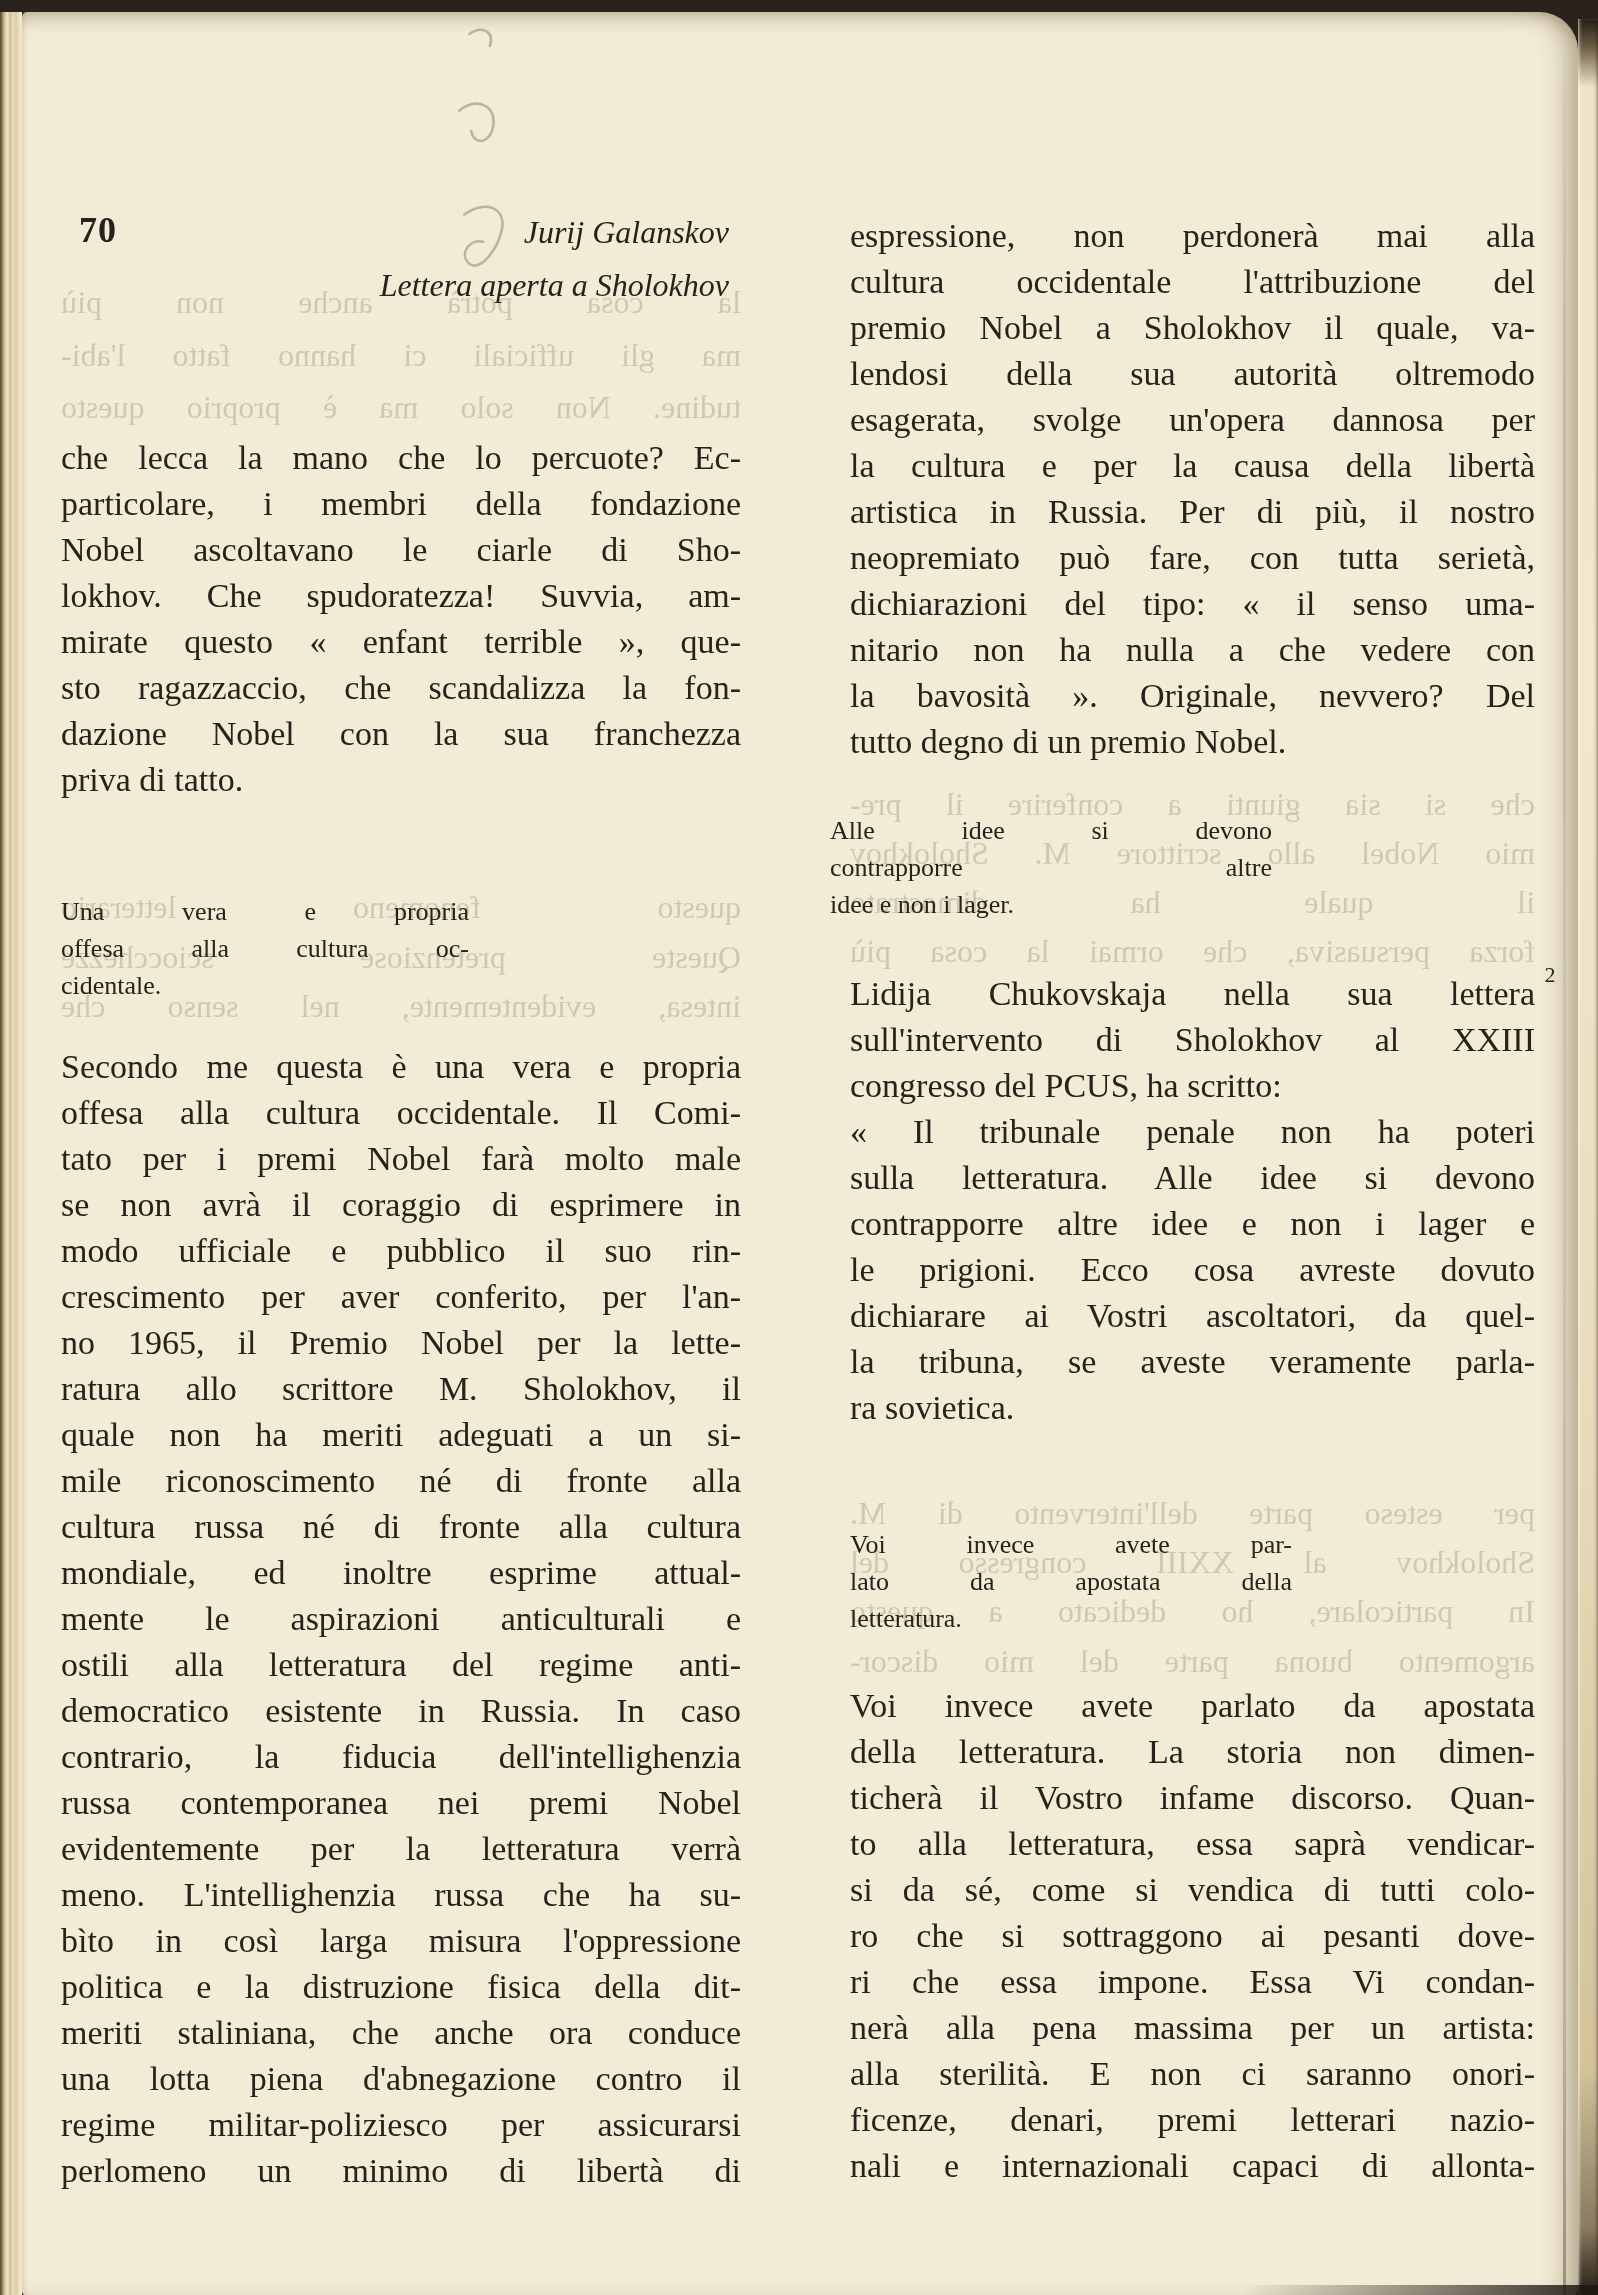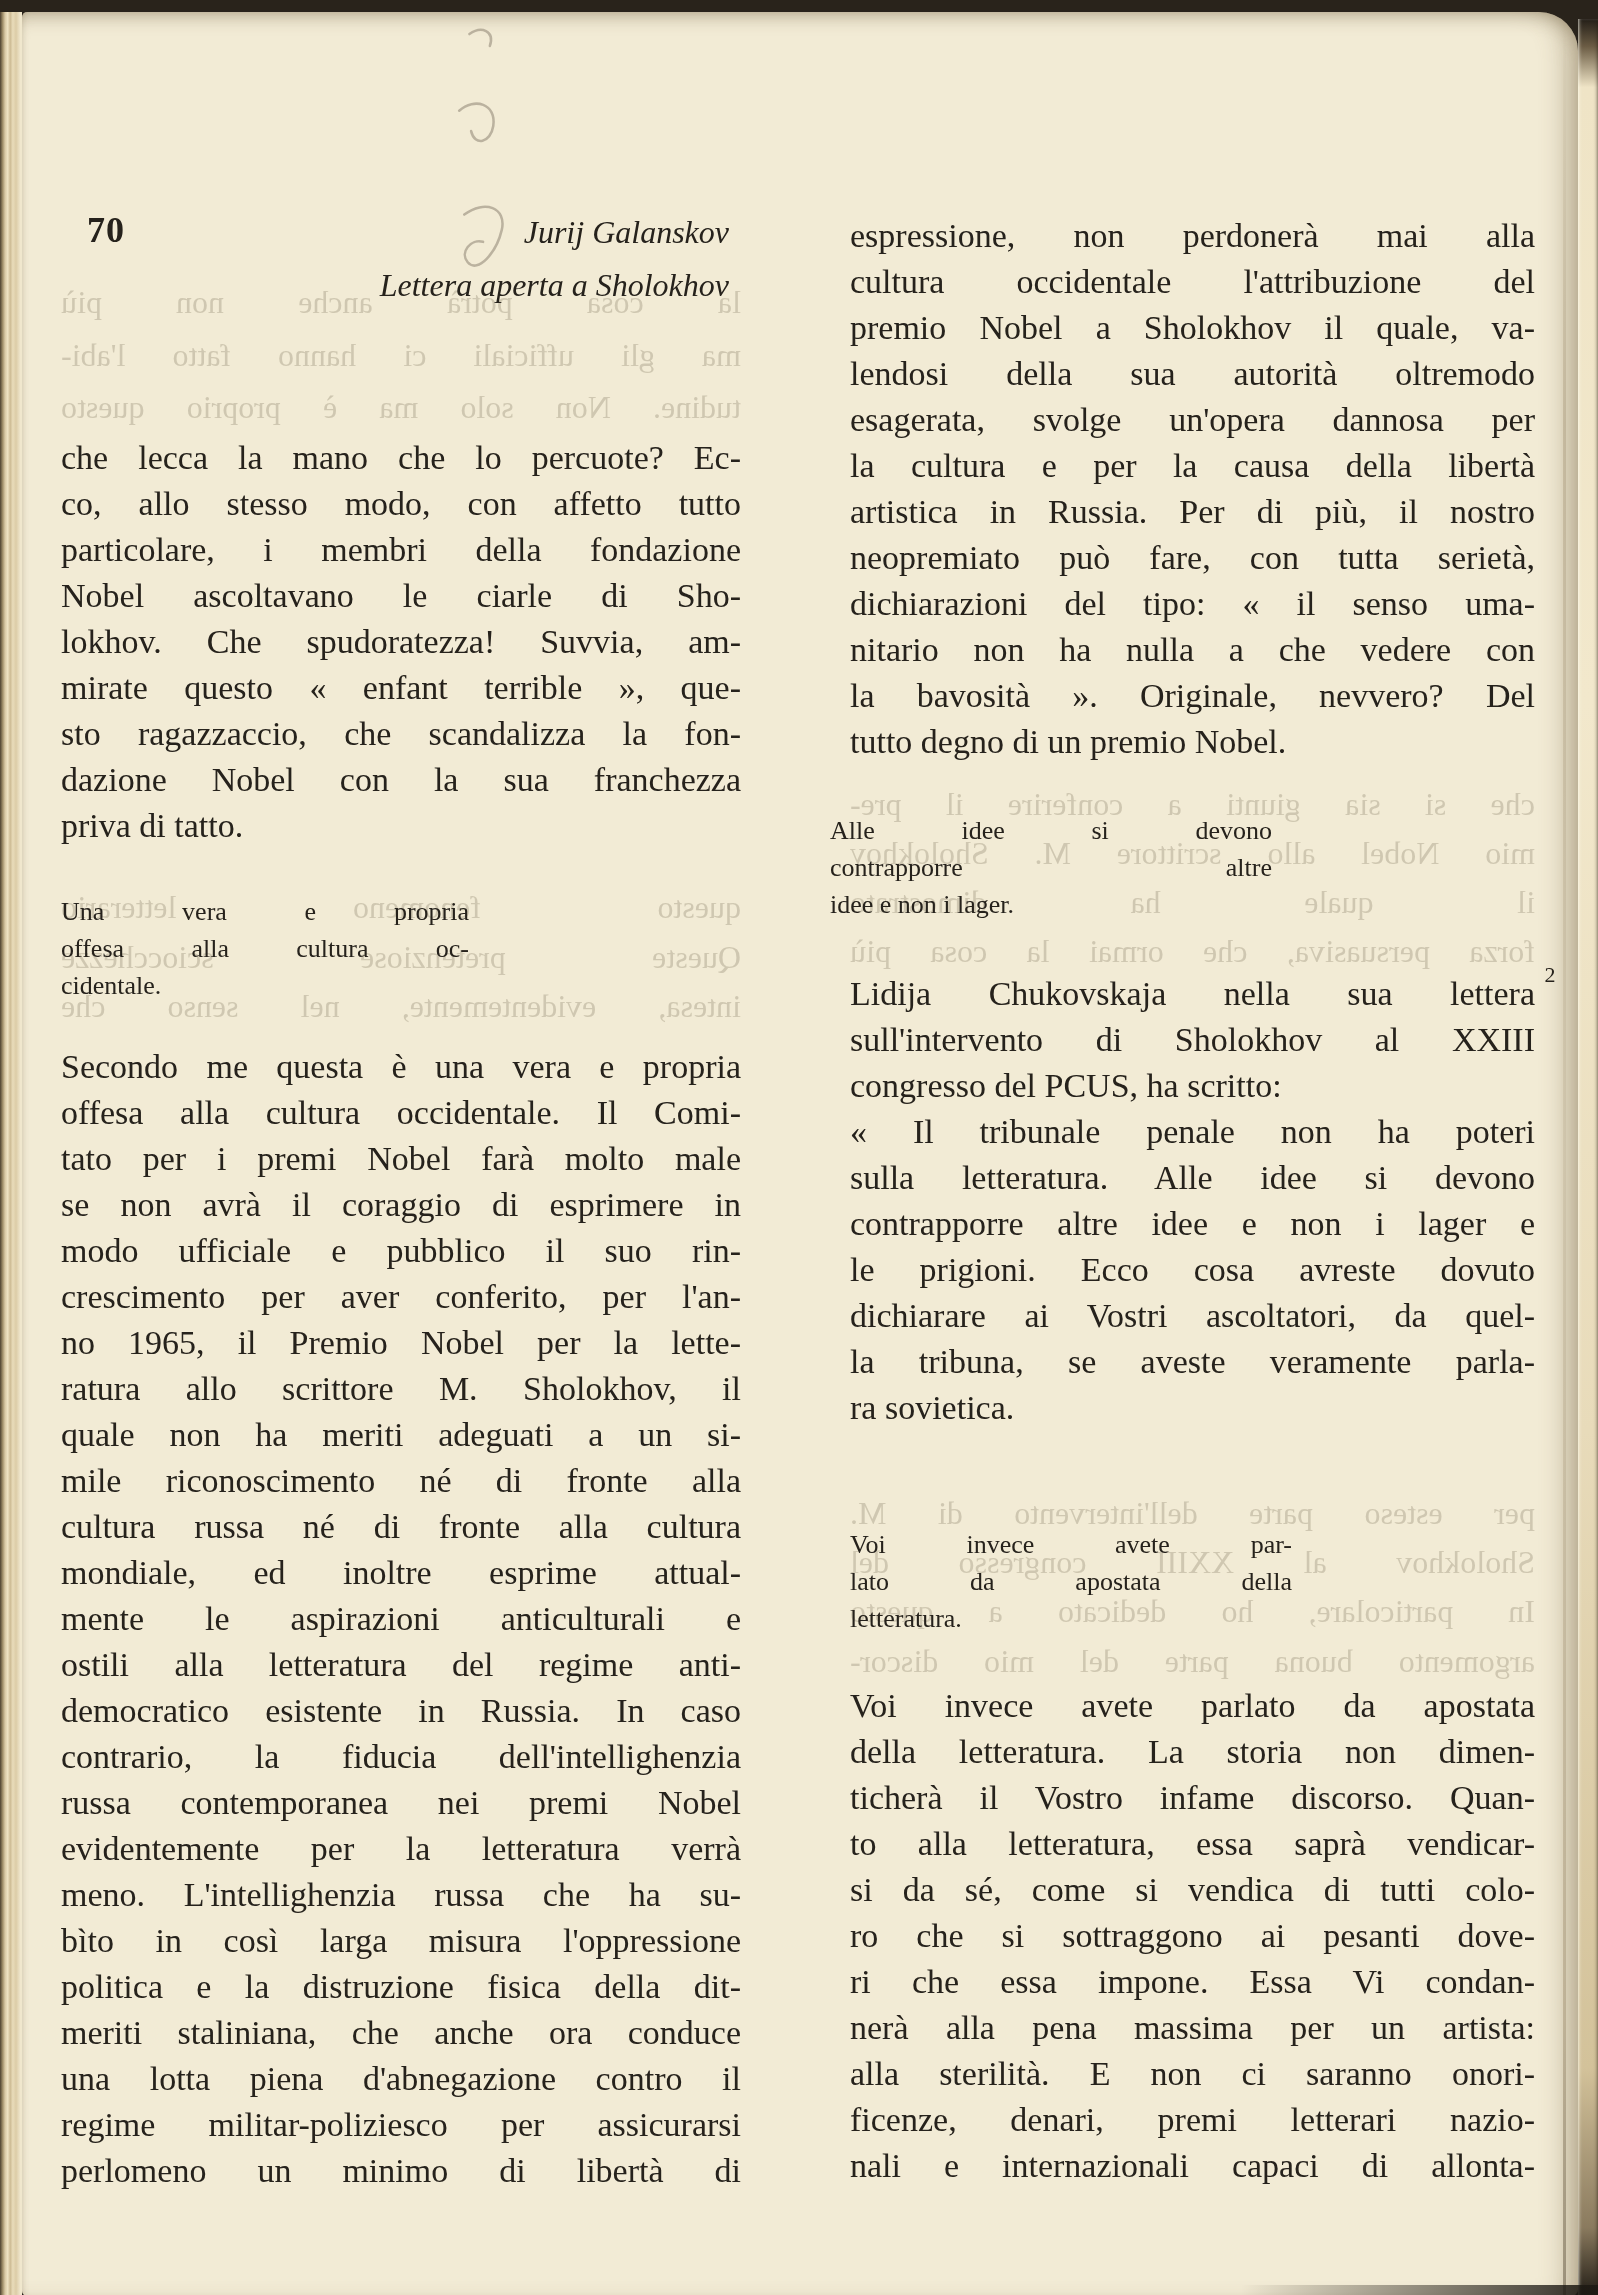--- a/index.html
+++ b/index.html
@@ -84,29 +84,28 @@
   <div class="ghost" style="left:828px;top:1626px;width:685px">argomento buona parte del mio discor-</div>
 
   <svg class="squiggle" style="left:403px;top:5.1px" width="128" height="264" viewBox="0 0 150 310">
     <g fill="none" stroke="#8f8574" stroke-width="3" stroke-linecap="round">
       <path d="M52,20 C66,10 82,16 76,34"></path>
       <path d="M40,110 C58,94 84,102 80,128 C77,148 58,152 54,134"></path>
       <path d="M46,232 C70,214 96,224 90,250 C84,276 62,302 50,288 C40,276 54,260 68,264"></path>
     </g>
   </svg>
 
-  <div class="pageno ink" style="left:65px;top:197px">70</div>
+  <div class="pageno ink" style="left:57px;top:197px">70</div>
   <div class="head-italic ink" style="left:39px;top:194px;width:668px">
     <div>Jurij Galanskov</div>
     <div>Lettera aperta a Sholokhov</div>
   </div>
 
   <div class="par ink" style="left:39px;top:423px;width:680px">
       <div class="line">che lecca la mano che lo percuote? Ec-</div>
-      <div class="line">co, allo stesso modo, con affetto tutto</div>
       <div class="line">particolare, i membri della fondazione</div>
       <div class="line">Nobel ascoltavano le ciarle di Sho-</div>
       <div class="line">lokhov. Che spudoratezza! Suvvia, am-</div>
       <div class="line">mirate questo « enfant terrible », que-</div>
       <div class="line">sto ragazzaccio, che scandalizza la fon-</div>
       <div class="line">dazione Nobel con la sua franchezza</div>
       <div class="line ragged">priva di tatto.</div>
     </div>
 
   <div class="mnote ink" style="left:39px;top:881px;width:408px">

